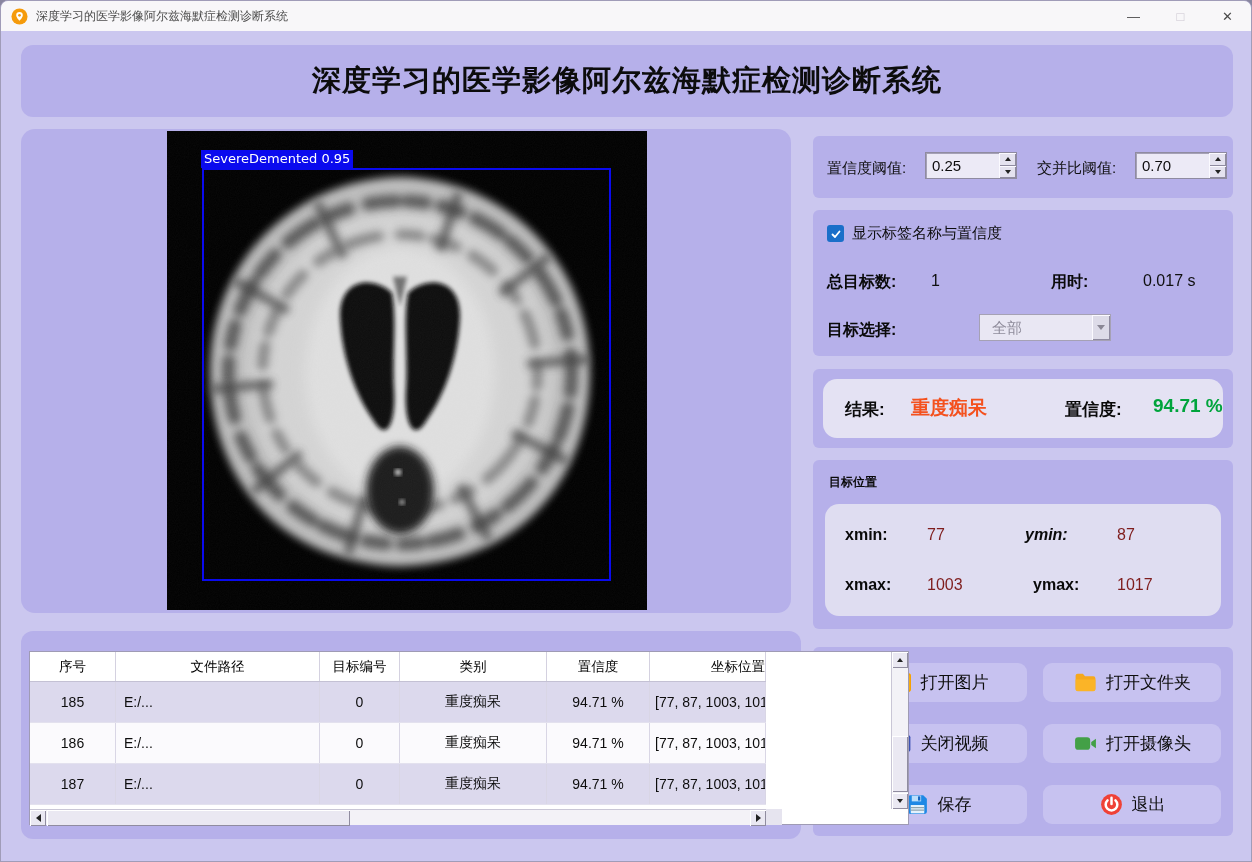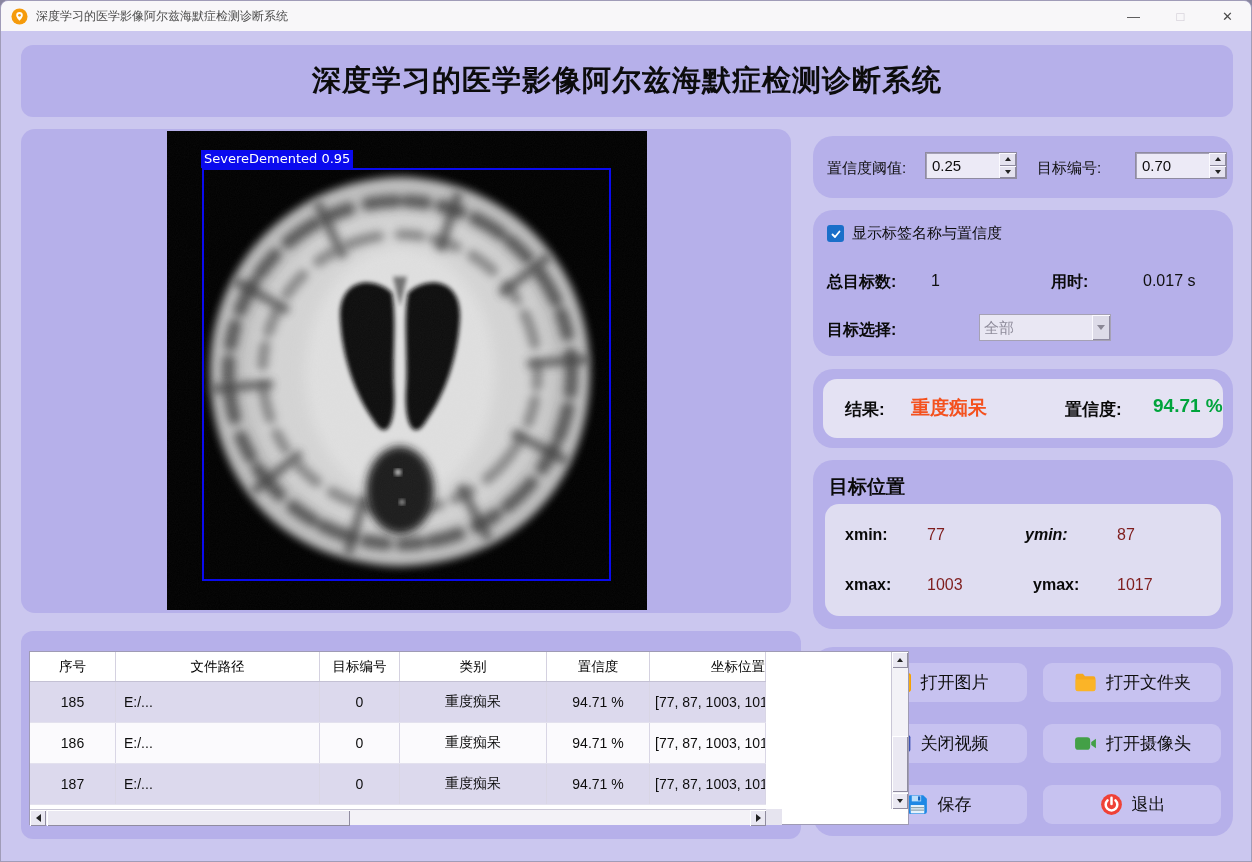--- a/index.html
+++ b/index.html
@@ -18,21 +18,21 @@
   .win-btn.max { color:#cdc8d2; }
   
   .header { position:absolute; left:20px; top:44px; width:1212px; height:72px; background:#b6b0ea; border-radius:12px; display:flex; align-items:center; justify-content:center; }
   .header .h-title { font-size:29px; font-weight:bold; color:#0c0c0c; letter-spacing:1px; }
   
   .viewer { position:absolute; left:20px; top:128px; width:770px; height:484px; background:#b6b0ea; border-radius:14px; }
   .mri { position:absolute; left:146px; top:2px; width:480px; height:479px; background:#000; overflow:hidden; }
   .bbox { position:absolute; left:35px; top:37px; width:409px; height:413px; border:2px solid #0a0aee; }
   .bbox-label { position:absolute; left:34px; top:19px; height:18px; line-height:18px; padding:0 3px; background:#0a0aee; color:#fff; font-size:13px; font-family:"DejaVu Sans", sans-serif; white-space:nowrap; }
   
-  .rp { position:absolute; left:812px; width:420px; background:#b6b0ea; border-radius:20px; }
+  .rp { position:absolute; left:812px; width:420px; background:#b6b0ea; border-radius:6px; }
   .p1 { top:135px; height:62px; }
   .p2 { top:209px; height:146px; }
   .p3 { top:368px; height:79px; }
   .p4 { top:459px; height:169px; }
   .p5 { top:646px; height:189px; }
   .lbl  { position:absolute; font-size:15px; color:#101010; white-space:nowrap; }
   .blbl { position:absolute; font-size:16px; font-weight:bold; color:#0a0a0a; white-space:nowrap; }
   .val  { position:absolute; font-size:16px; color:#101010; white-space:nowrap; }
   
   .spin { position:absolute; width:92px; height:27px; background:#eceaf6; border:1px solid #8f8ba0; box-shadow:inset 1px 1px 0 #a5a1b6; display:flex; }
@@ -40,21 +40,21 @@
   .spin .sbtns { width:17px; display:flex; flex-direction:column; }
   .spin .sb { flex:1; background:#e4e2ef; box-shadow:inset 1px 1px 0 #fbfaff, inset -1px -1px 0 #8f8ba0; display:flex; align-items:center; justify-content:center; }
   .tri-up   { width:0; height:0; border-left:3px solid transparent; border-right:3px solid transparent; border-bottom:4px solid #222; }
   .tri-down { width:0; height:0; border-left:3px solid transparent; border-right:3px solid transparent; border-top:4px solid #222; }
   
   .chk-row { position:absolute; left:14px; top:14px; display:flex; align-items:center; gap:8px; }
   .chk-box { width:17px; height:17px; background:#1a6fc9; border-radius:3px; display:flex; align-items:center; justify-content:center; }
   .chk-lab { font-size:15px; color:#0d0d0d; }
   
   .combo { position:absolute; left:166px; top:104px; width:132px; height:27px; background:#e9e7f3; border:1px solid #a5a1b4; display:flex; }
-  .combo .cval { flex:1; font-size:15px; line-height:25px; padding-left:4px; color:#8f8c9b; }
+  .combo .cval { flex:1; font-size:15px; line-height:25px; padding-left:12px; color:#8f8c9b; }
   .combo .cbtn { width:18px; background:#dddbe8; box-shadow:inset 1px 1px 0 #fbfaff, inset -1px -1px 0 #8f8ba0; display:flex; align-items:center; justify-content:center; }
   .combo .ctri { width:0; height:0; border-left:4px solid transparent; border-right:4px solid transparent; border-top:5px solid #8a8795; }
   
   .result-box { position:absolute; left:10px; top:10px; width:400px; height:59px; background:#e4e2f3; border-radius:14px; }
   .res-label { position:absolute; top:19px; font-size:17px; font-weight:bold; color:#0a0a0a; }
   .res-value { position:absolute; top:16px; font-size:19px; font-weight:bold; }
   
   .pos-box { position:absolute; left:12px; top:44px; width:396px; height:112px; background:#dfddf1; border-radius:14px; }
   .pos-lab { position:absolute; font-size:16px; font-weight:bold; color:#0a0a0a; }
   .pos-val { position:absolute; font-size:16px; color:#7f1d1d; }
@@ -172,21 +172,21 @@
       <div class="sval">0.25</div>
       <div class="sbtns">
         <div class="sb">
             <div class="tri-up"></div>
           </div>
         <div class="sb">
             <div class="tri-down"></div>
           </div>
       </div>
     </div>
-    <span class="lbl" style="left:224px;top:23px;">目标编号:</span>
+    <span class="lbl" style="left:224px;top:23px;">交并比阈值:</span>
     <div class="spin" style="left:322px;top:16px;">
       <div class="sval">0.70</div>
       <div class="sbtns">
         <div class="sb">
             <div class="tri-up"></div>
           </div>
         <div class="sb">
             <div class="tri-down"></div>
           </div>
       </div>
@@ -218,21 +218,21 @@
   <div class="rp p3">
     <div class="result-box">
       <span class="res-label" style="left:22px;">结果:</span>
       <span class="res-value" style="left:88px;color:#f4511e;">重度痴呆</span>
       <span class="res-label" style="left:242px;">置信度:</span>
       <span class="res-value" style="left:330px;color:#00a43c;">94.71 %</span>
     </div>
   </div>
 
   <div class="rp p4">
-    <span class="blbl" style="left:16px;top:14px;font-size:19px;">目标位置</span>
+    <span class="blbl" style="left:16px;top:14px;font-size:12px;">目标位置</span>
     <div class="pos-box">
       <span class="pos-lab" style="left:20px;top:22px;">xmin:</span>
       <span class="pos-val" style="left:102px;top:22px;">77</span>
       <span class="pos-lab" style="left:200px;top:22px;font-style:italic;">ymin:</span>
       <span class="pos-val" style="left:292px;top:22px;">87</span>
       <span class="pos-lab" style="left:20px;top:72px;">xmax:</span>
       <span class="pos-val" style="left:102px;top:72px;">1003</span>
       <span class="pos-lab" style="left:208px;top:72px;">ymax:</span>
       <span class="pos-val" style="left:292px;top:72px;">1017</span>
     </div>

